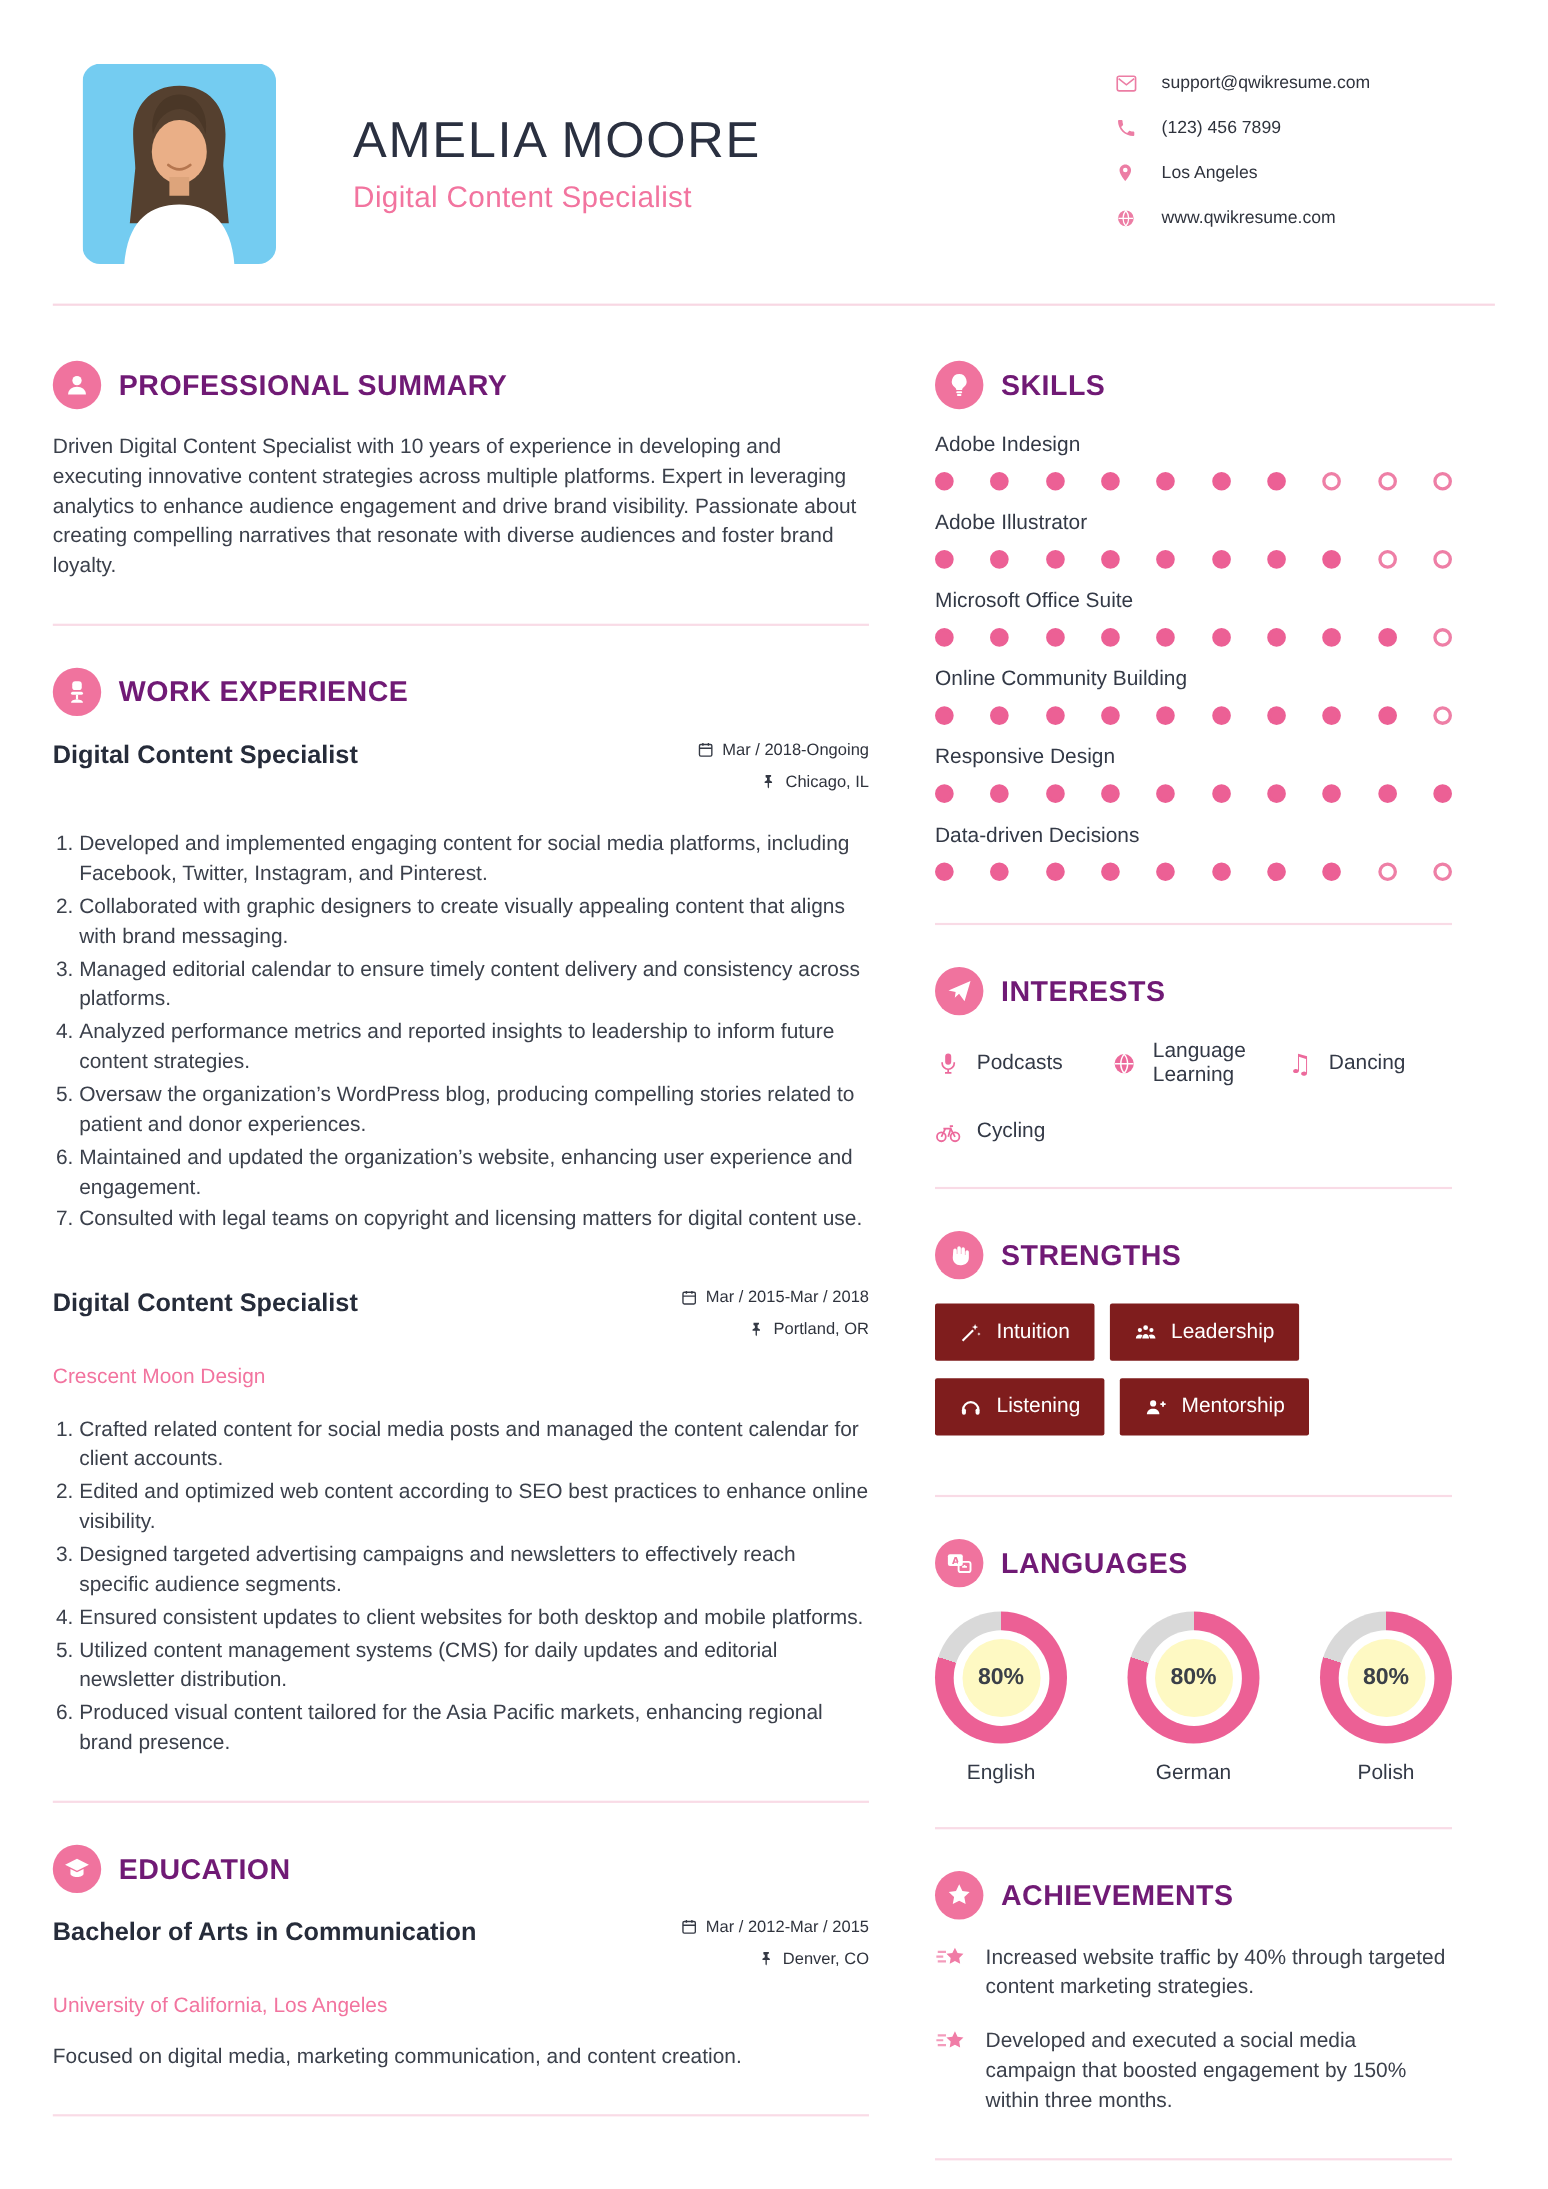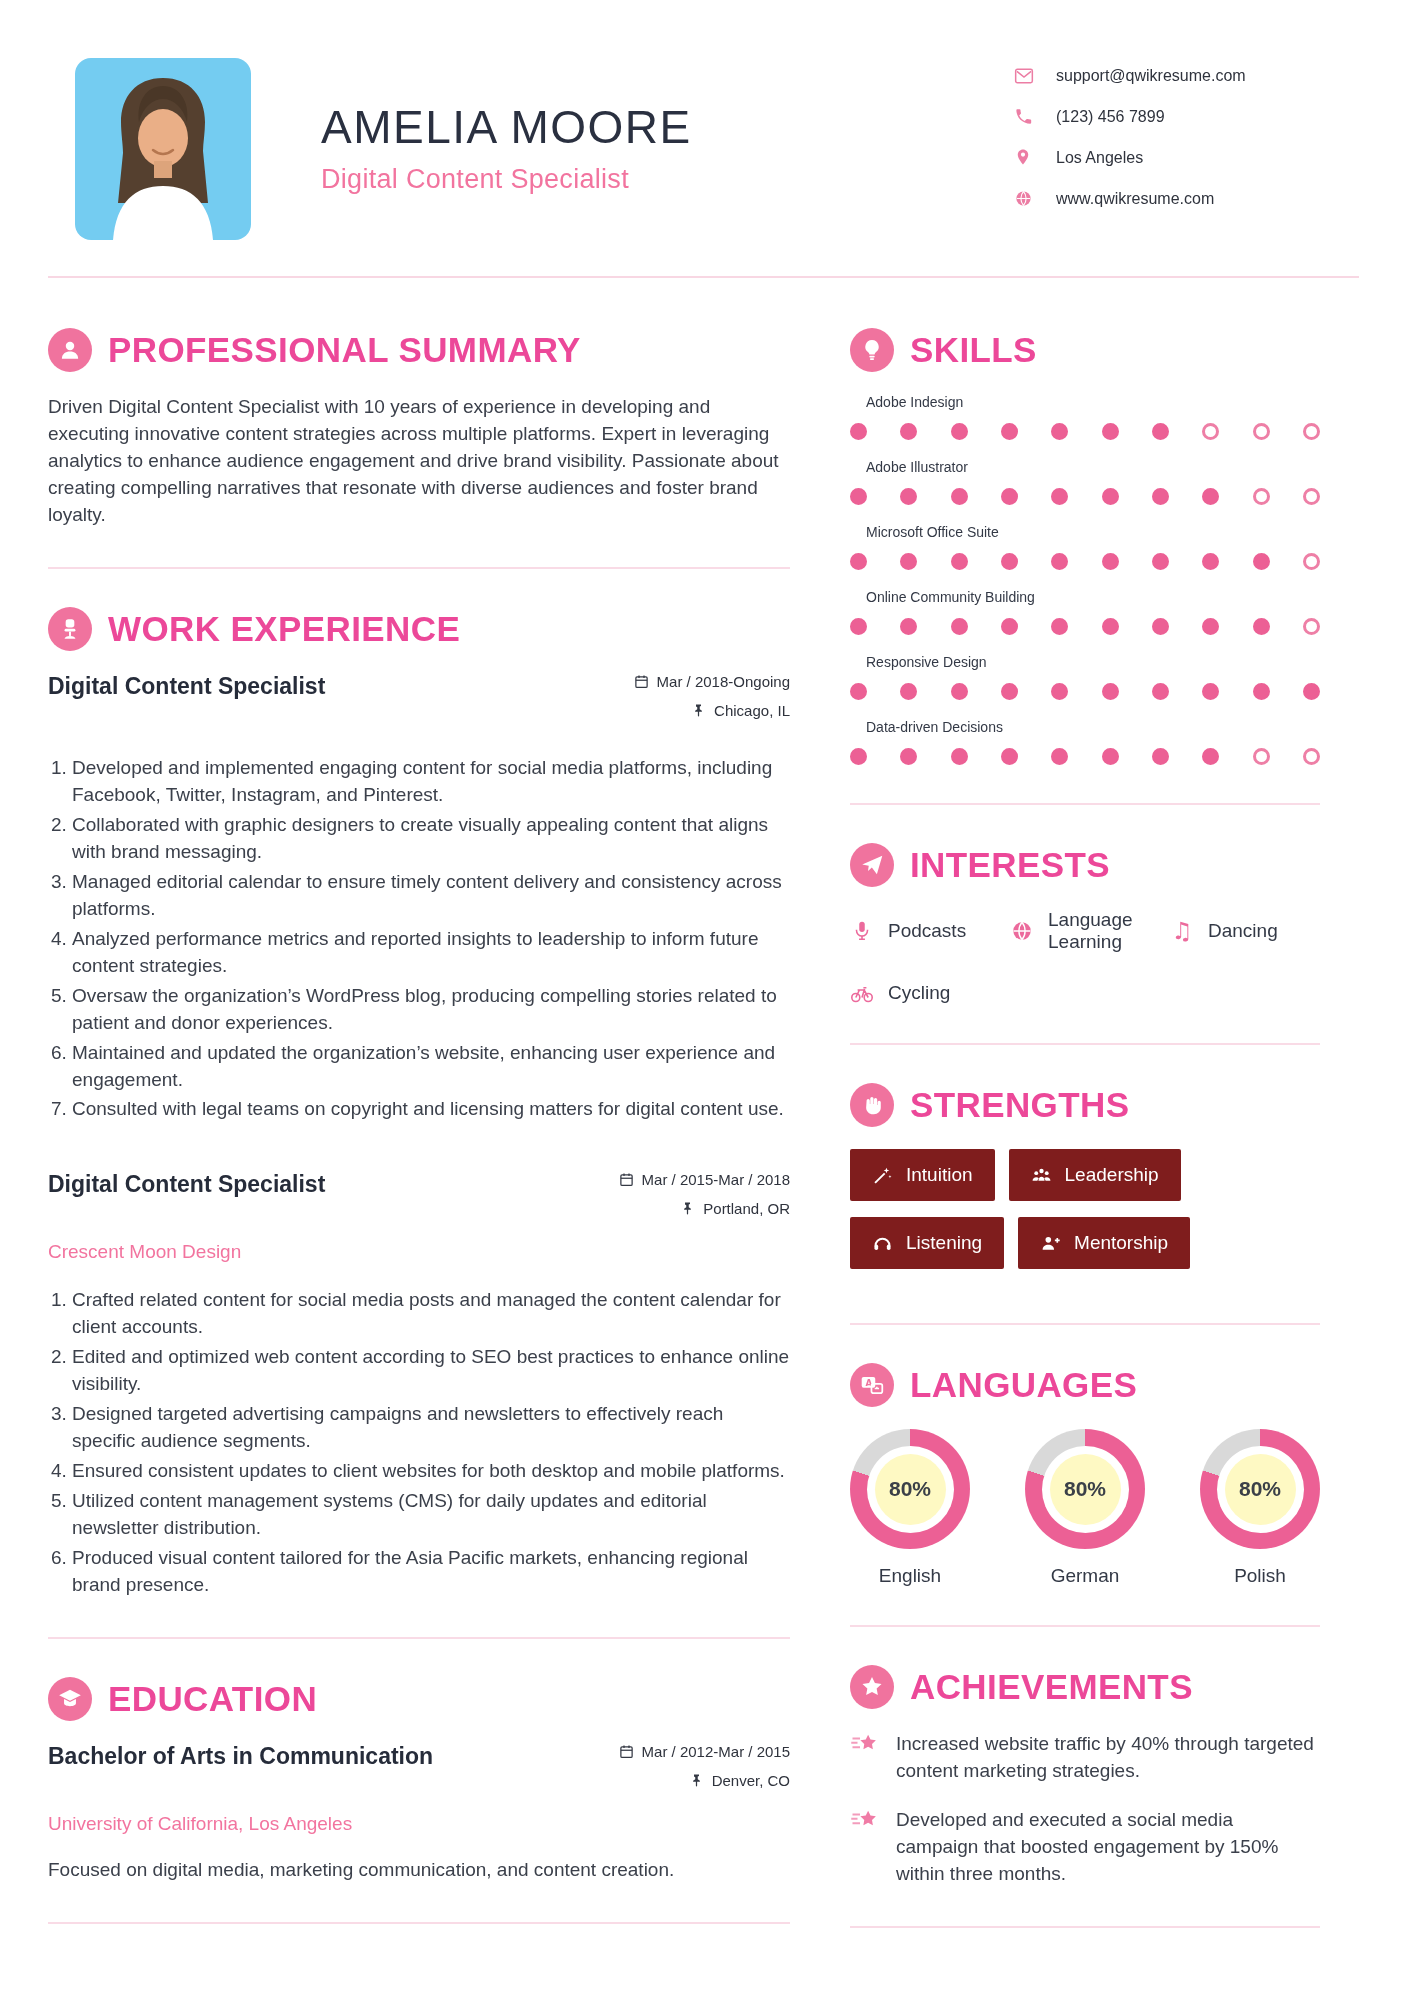--- a/index.html
+++ b/index.html
@@ -28,42 +28,42 @@
 
   
   .columns { display:flex; padding:50px 0 0 48px; }
   .col-left { flex:0 0 742px; }
   .col-right { flex:0 0 470px; margin-left:60px; }
 
   .sec-head { display:flex; align-items:center; margin-bottom:22px; }
   .sec-icon { width:44px; height:44px; border-radius:50%; background:#f0739e; display:flex;
               align-items:center; justify-content:center; flex:0 0 auto; margin-right:16px; }
   .sec-icon svg { width:26px; height:26px; }
-  .sec-title { font-size:35px; font-weight:bold; color:#ec4899; letter-spacing:.4px; }
+  .sec-title { font-size:26px; font-weight:bold; color:#701a75; letter-spacing:.4px; }
 
   .divider { border-top:2px solid #f9dbe6; margin:38px 0; }
 
   .body-text { font-size:19px; line-height:1.42; color:#3b404b; }
 
   
   .entry { margin-top:10px; }
   .entry-top { display:flex; justify-content:space-between; align-items:flex-start; }
   .entry-title { font-size:23px; font-weight:bold; color:#262c3a; }
   .entry-meta { text-align:right; font-size:15px; color:#2f333d; }
   .meta-row { display:flex; justify-content:flex-end; align-items:center; margin-bottom:12px; }
   .meta-row svg { width:15px; height:15px; margin-right:8px; color:#343944; }
   .entry-company { font-size:19px; color:#f2749f; margin-top:12px; }
   ol.bullets { margin:24px 0 0 0; padding-left:24px; }
   ol.bullets li { font-size:19px; line-height:1.42; color:#3b404b; margin-bottom:3px; }
   .job + .job { margin-top:48px; }
   .edu-note { margin-top:22px; }
 
   
   .skill { margin-bottom:19px; }
-  .skill-name { font-size:14px; color:#333946; margin-bottom:13px;margin-left:16px; }
+  .skill-name { font-size:19px; color:#333946; margin-bottom:13px; }
   .dots { display:flex; justify-content:space-between; }
   .dot { width:17px; height:17px; border-radius:50%; background:#fff; border:3px solid #ee7fa6; }
   .dot.filled { background:#ec6095; border-color:#ec6095; }
 
   
   .interests-grid { display:grid; grid-template-columns:1fr 1fr 1fr; row-gap:28px; column-gap:10px; margin-top:6px; }
   .interest { display:flex; align-items:center; }
   .interest .iicon { width:24px; height:24px; color:#ec6a9c; margin-right:14px; flex:0 0 auto;
                      display:flex; align-items:center; justify-content:center; }
   .interest .iicon.note { font-size:24px; line-height:24px; font-family:"DejaVu Sans",sans-serif; }

